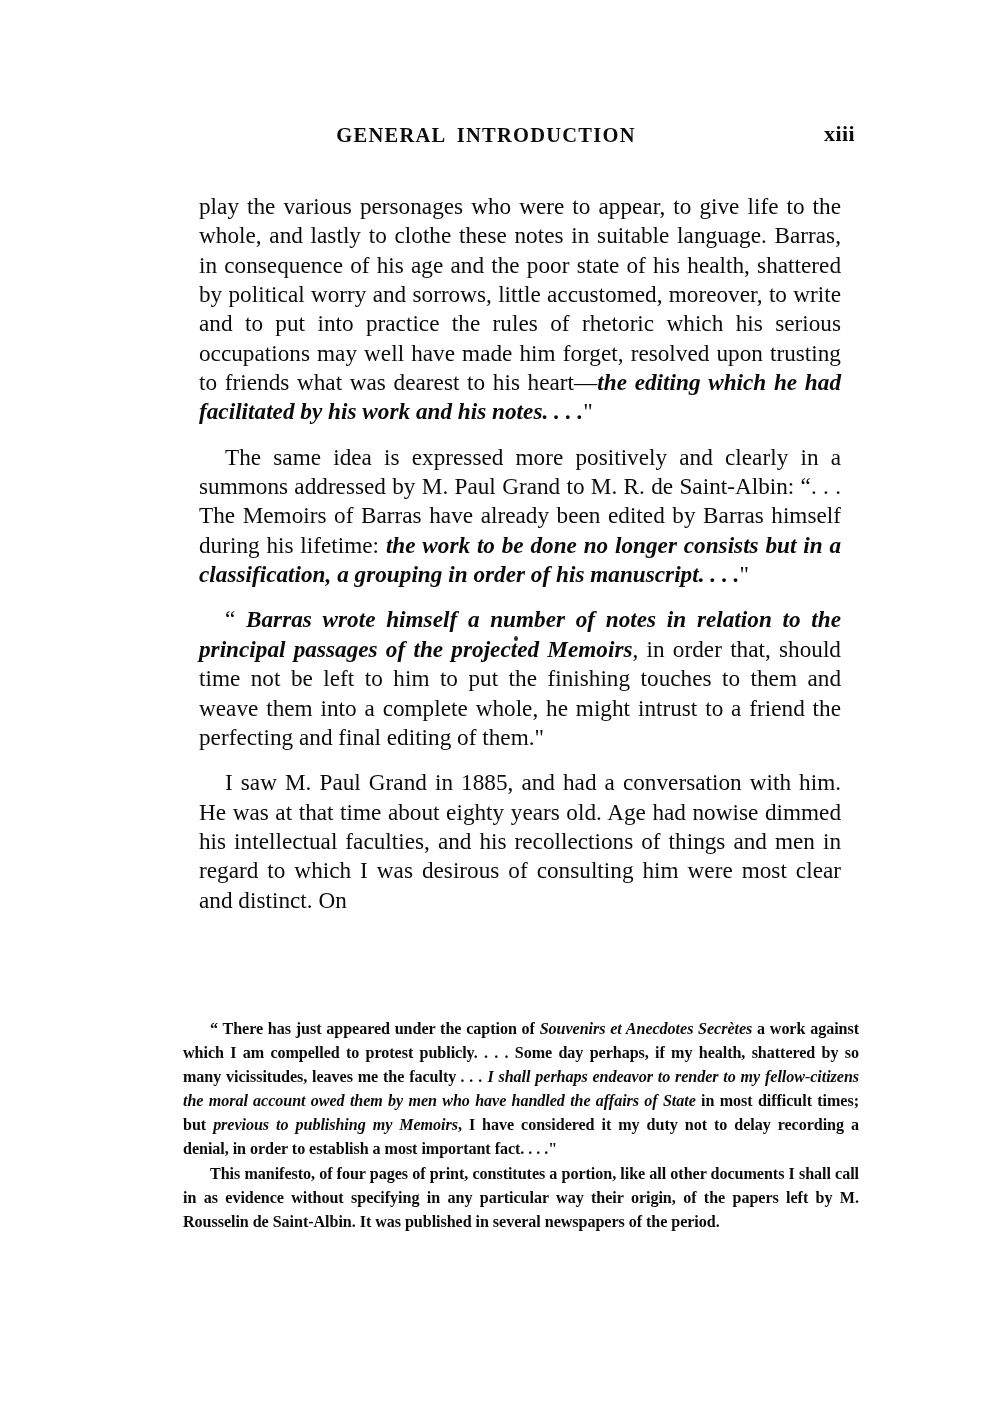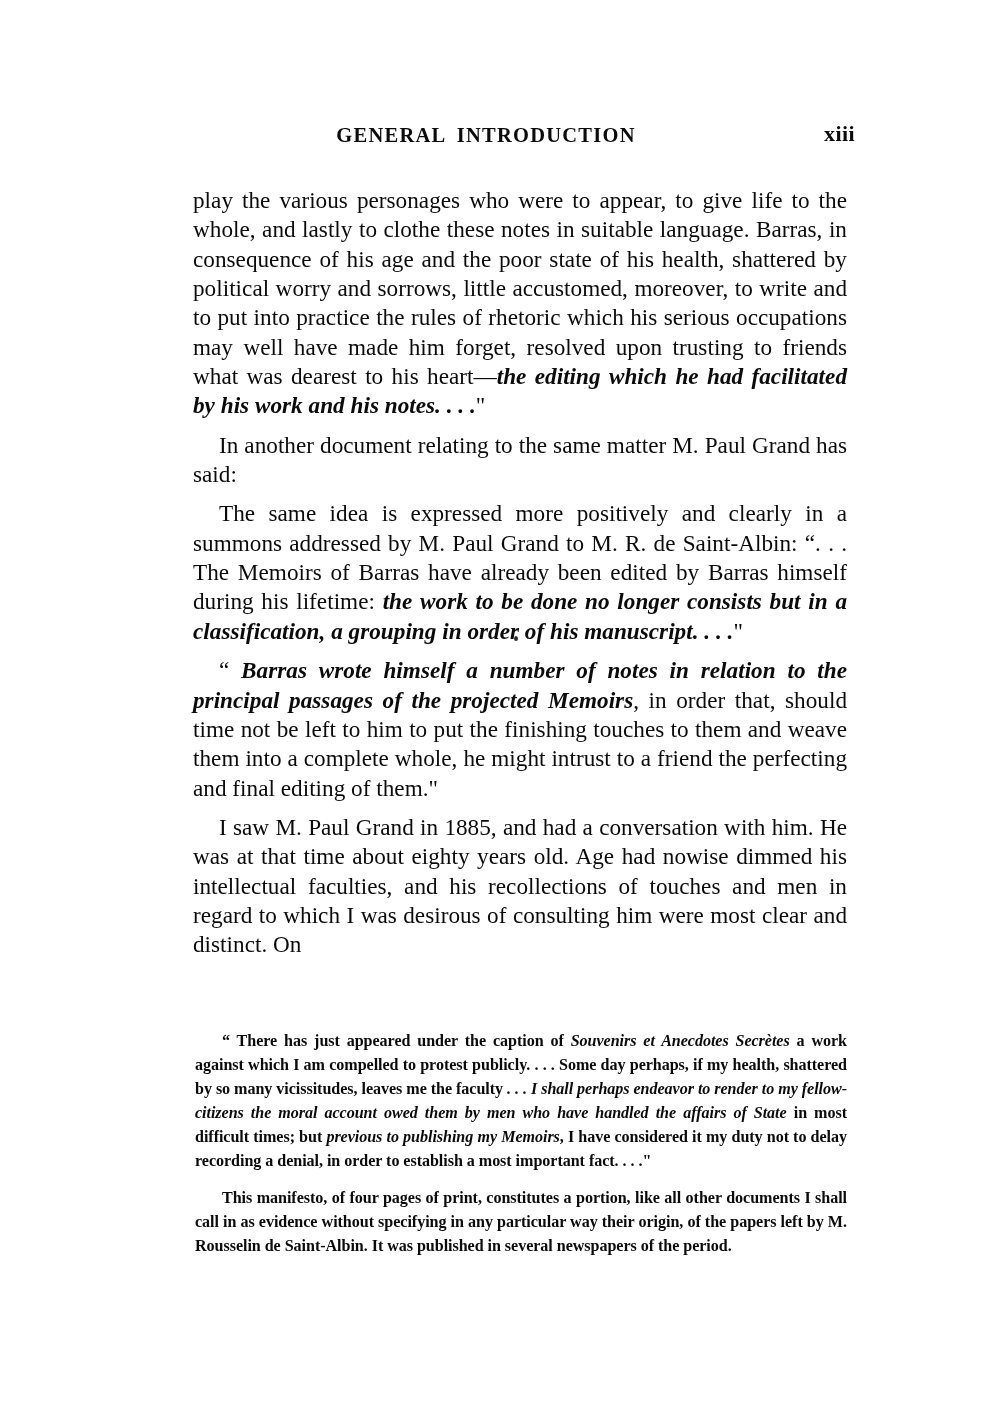--- a/index.html
+++ b/index.html
@@ -61,21 +61,21 @@
     position: absolute;
     left: 183px;
     top: 176px;
     width: 674px;
   }
   .para {
     font-size: 23.2px;
     line-height: 29.35px;
     text-align: justify;
     text-justify: inter-word;
-    margin: 10px;
+    margin: 16px;
     letter-spacing: 0.02px;
   }
   .para.indent {
     text-indent: 26px;
   }
   .para i, .para em {
     font-style: italic;
     font-weight: 600;
   }
 
@@ -94,21 +94,21 @@
     position: absolute;
     left: 183px;
     top: 1017px;
     width: 676px;
   }
   .fn-para {
     font-size: 16.1px;
     line-height: 24.1px;
     text-align: justify;
     text-justify: inter-word;
-    margin: 12px;
+    margin: 0;
     font-weight: bold;
     letter-spacing: -0.05px;
   }
   .fn-para.indent {
     text-indent: 27px;
   }
   .fn-para i, .fn-para em {
     font-style: italic;
   }
 </style>
@@ -117,24 +117,23 @@
 
 <div class="page">
 
   <div class="running-head">
     <div class="rh-title">GENERAL INTRODUCTION</div>
     <div class="rh-folio">xiii</div>
   </div>
 
   <div class="body-block">
     <p class="para"><span>play the various personages who were to appear, to give life to the whole, and lastly to clothe these notes in suitable language.  Barras, in consequence of his age and the poor state of his health, shattered by political worry and sorrows, little accustomed, moreover, to write and to put into practice the rules of rhetoric which his serious occupations may well have made him forget, resolved upon trusting to friends what was dearest to his heart—</span><i>the editing which he had facilitated by his work and his notes. . . .</i><span>"</span></p>
-    <p class="para indent"><span>In another document relating to the same matter M. Paul Grand has said:</span></p>
     <p class="para indent"><span>The same idea is expressed more positively and clearly in a summons addressed by M. Paul Grand to M. R. de Saint-Albin: “. . . The Memoirs of Barras have already been edited by Barras himself during his lifetime: </span><i>the work to be done no longer consists but in a classification, a grouping in order of his manuscript. . . .</i><span>"</span></p>
     <p class="para indent"><span>“ </span><i>Barras wrote himself a number of notes in relation to the principal passages of the projected Memoirs</i><span>, in order that, should time not be left to him to put the finishing touches to them and weave them into a complete whole, he might intrust to a friend the perfecting and final editing of them."</span></p>
-    <p class="para indent"><span>I saw M. Paul Grand in 1885, and had a conversation with him.  He was at that time about eighty years old.  Age had nowise dimmed his intellectual faculties, and his recollections of touches and men in regard to which I was desirous of consulting him were most clear and distinct.  On</span></p>
+    <p class="para indent"><span>I saw M. Paul Grand in 1885, and had a conversation with him.  He was at that time about eighty years old.  Age had nowise dimmed his intellectual faculties, and his recollections of things and men in regard to which I was desirous of consulting him were most clear and distinct.  On</span></p>
   </div>
 
   <div class="speck" style="left: 514px; top: 636px;"></div>
 
   <div class="footnote-block">
     <p class="fn-para indent"><span>“ There has just appeared under the caption of </span><i>Souvenirs et Anecdotes Secrètes</i><span> a work against which I am compelled to protest publicly. . . . Some day perhaps, if my health, shattered by so many vicissitudes, leaves me the faculty </span><i>. . . I shall perhaps endeavor to render to my fellow-citizens the moral account owed them by men who have handled the affairs of State</i><span> in most difficult times; but </span><i>previous to publishing my Memoirs</i><span>, I have considered it my duty not to delay recording a denial, in order to establish a most important fact. . . ."</span></p>
     <p class="fn-para indent"><span>This manifesto, of four pages of print, constitutes a portion, like all other documents I shall call in as evidence without specifying in any particular way their origin, of the papers left by M. Rousselin de Saint-Albin.  It was published in several newspapers of the period.</span></p>
   </div>
 
 </div>

